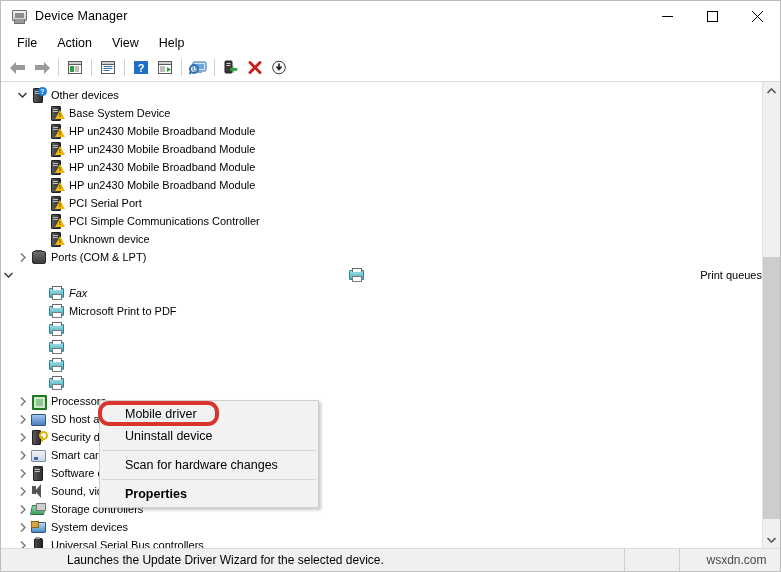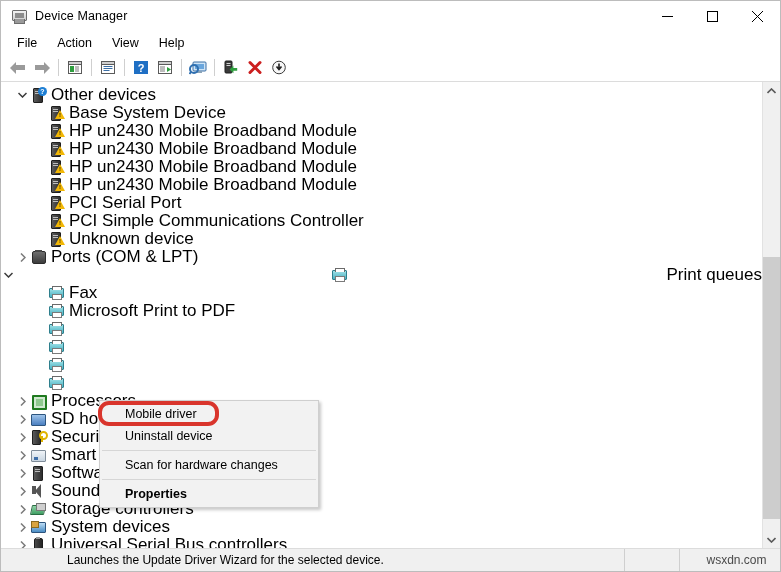--- a/index.html
+++ b/index.html
@@ -89,21 +89,21 @@
     height:18px;display:flex;align-items:center;position:relative;
     white-space:nowrap;
   }
   .twisty{
     width:15px;height:18px;flex:0 0 15px;display:flex;align-items:center;justify-content:center;
   }
   .twisty svg{display:block;}
   .ico{
     width:16px;height:16px;flex:0 0 16px;margin-right:5px;position:relative;
   }
-  .label{font-size:17px;color:#000;line-height:16px;}
+  .label{font-size:11px;color:#000;line-height:16px;}
   
   .dev-tower{position:absolute;left:3px;top:1px;width:8px;height:13px;
     background:linear-gradient(90deg,#5a5a5a,#2e2e2e);border:1px solid #1f1f1f;border-radius:1px;}
   .dev-tower:after{content:"";position:absolute;left:1px;top:2px;width:5px;height:1px;background:#bdbdbd;box-shadow:0 2px 0 #bdbdbd;}
   .badge-q{
     position:absolute;left:8px;top:0px;width:9px;height:9px;border-radius:50%;
     background:#1e7fd4;color:#fff;font-size:7px;line-height:9px;text-align:center;
     font-family:"Liberation Sans",sans-serif;font-weight:bold;
   }
   .badge-warn{
@@ -412,21 +412,21 @@
           <span class="twisty">
             <svg width="9" height="6" viewBox="0 0 9 6">
               <path d="M0.5 1 L4.5 5 L8.5 1" fill="none" stroke="#3a3a3a" stroke-width="1.5"></path>
             </svg>
           </span>
           <span class="ico">
             <span class="ico-print"></span>
           </span>
           <span class="label">Print queues</span>
         </div>
-        <div class="row" style="padding-left: 32px;">
+        <div class="row" style="padding-left: 32px; font-style: italic;">
           <span class="twisty"></span>
           <span class="ico">
             <span class="ico-print"></span>
           </span>
           <span class="label">Fax</span>
         </div>
         <div class="row" style="padding-left: 32px;">
           <span class="twisty"></span>
           <span class="ico">
             <span class="ico-print"></span>

